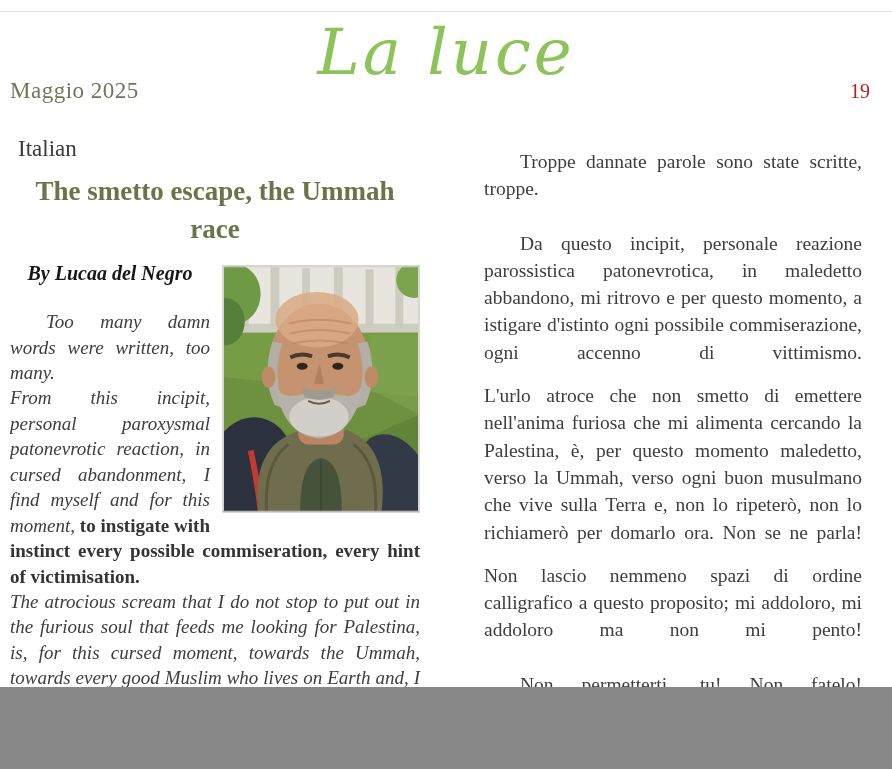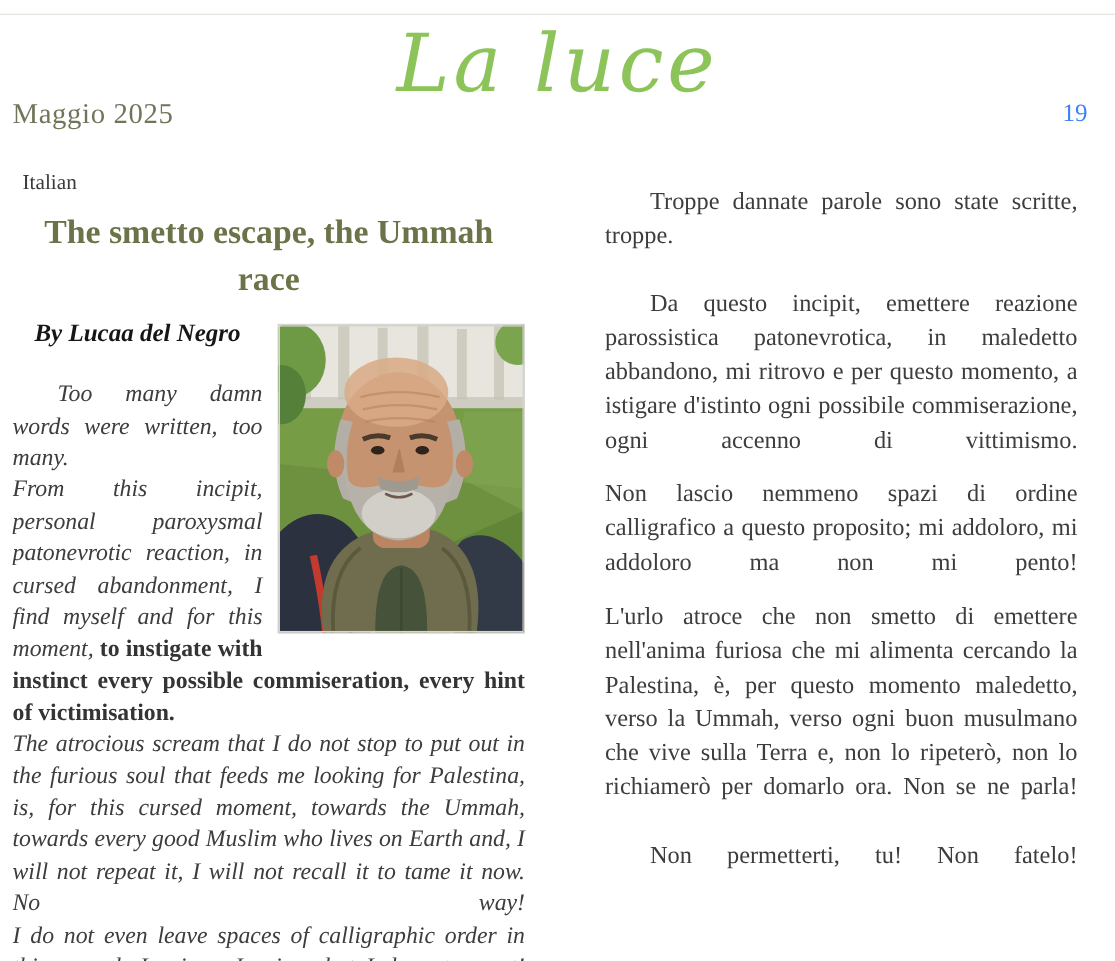--- a/index.html
+++ b/index.html
@@ -1,29 +1,29 @@
 <!DOCTYPE html>
 <html><head>
 <meta charset="utf-8">
 <style>
   html,body{margin:0;padding:0;background:#888;}
-  .page{position:relative;width:892px;height:769px;background:#ffffff;overflow:hidden;
+  .page{position:relative;width:892px;height:687px;background:#ffffff;overflow:hidden;
         font-family:"Liberation Serif","DejaVu Serif",serif;color:#3d3d3d;margin:0 auto;}
   .topline{position:absolute;top:11px;left:0;right:0;border-top:1px solid #e4e4df;height:0;}
   .issue-date{position:absolute;left:10px;top:78px;font-size:23px;color:#71755a;letter-spacing:.5px;}
   .masthead{position:absolute;top:6px;left:0;right:0;text-align:center;
             font-family:"DejaVu Serif","Liberation Serif",serif;font-style:italic;
             font-size:64px;line-height:1.45;color:#8cc459;letter-spacing:3px;}
-  .pagenum{position:absolute;right:22px;top:80px;font-size:20px;color:#3b82f6;}
+  .pagenum{position:absolute;right:22px;top:80px;font-size:20px;color:#b91c1c;}
 
   .columns{position:absolute;top:132px;left:10px;right:14px;bottom:0;display:flex;gap:48px;overflow:hidden;}
   .col-left{width:410px;flex:0 0 auto;}
   .col-right{flex:1 1 auto;min-width:0;}
 
-  .lang-label{font-size:17px;color:#3a3a3a;margin:4px 0 10px 8px;}
+  .lang-label{font-size:23px;color:#3a3a3a;margin:4px 0 10px 8px;}
   .title{font-weight:bold;color:#6a7448;text-align:center;font-size:27px;line-height:1.42;margin:0;}
   .title-en{margin:2px 0 12px;}
   .title-it{margin:2px 0 16px;}
 
   .flow{font-size:19px;line-height:1.34;}
   figure.photo{float:right;width:198px;height:248px;margin:4px 0 10px 12px;padding:0;
                border:1px solid #d8d8d3;box-sizing:border-box;}
   figure.photo svg{display:block;width:100%;height:100%;}
   .byline{font-size:20px;font-weight:bold;font-style:italic;text-align:center;color:#161616;
           line-height:1.22;margin:2px 0 24px;}
@@ -127,23 +127,23 @@
         <div class="para it stretch">I do not even leave spaces of calligraphic order in this regard; I grieve, I grieve but I do not regret!</div>
 
       </div>
     </section>
 
     <section class="col-right">
 
       <div class="para-it ind gap">Troppe dannate parole sono state scritte, troppe.</div>
 
       <div class="gap">
-        <div class="para-it ind stretch">Da questo incipit, emettere reazione parossistica patonevrotica, in maledetto abbandono, mi ritrovo e per questo momento, a istigare d'istinto ogni possibile commiserazione, ogni accenno di vittimismo.</div>
+        <div class="para-it ind stretch">Da questo incipit, personale reazione parossistica patonevrotica, in maledetto abbandono, mi ritrovo e per questo momento, a istigare d'istinto ogni possibile commiserazione, ogni accenno di vittimismo.</div>
+        <div class="para-it stretch">L'urlo atroce che non smetto di emettere nell'anima furiosa che mi alimenta cercando la Palestina, è, per questo momento maledetto, verso la Ummah, verso ogni buon musulmano che vive sulla Terra e, non lo ripeterò, non lo richiamerò per domarlo ora. Non se ne parla!</div>
         <div class="para-it stretch">Non lascio nemmeno spazi di ordine calligrafico a questo proposito; mi addoloro, mi addoloro ma non mi pento!</div>
-        <div class="para-it stretch">L'urlo atroce che non smetto di emettere nell'anima furiosa che mi alimenta cercando la Palestina, è, per questo momento maledetto, verso la Ummah, verso ogni buon musulmano che vive sulla Terra e, non lo ripeterò, non lo richiamerò per domarlo ora. Non se ne parla!</div>
       </div>
 
       <div class="para-it ind stretch gap">Non permetterti, tu! Non fatelo!</div>
 
     </section>
 
   </main>
 </div>
 
 </body></html>

